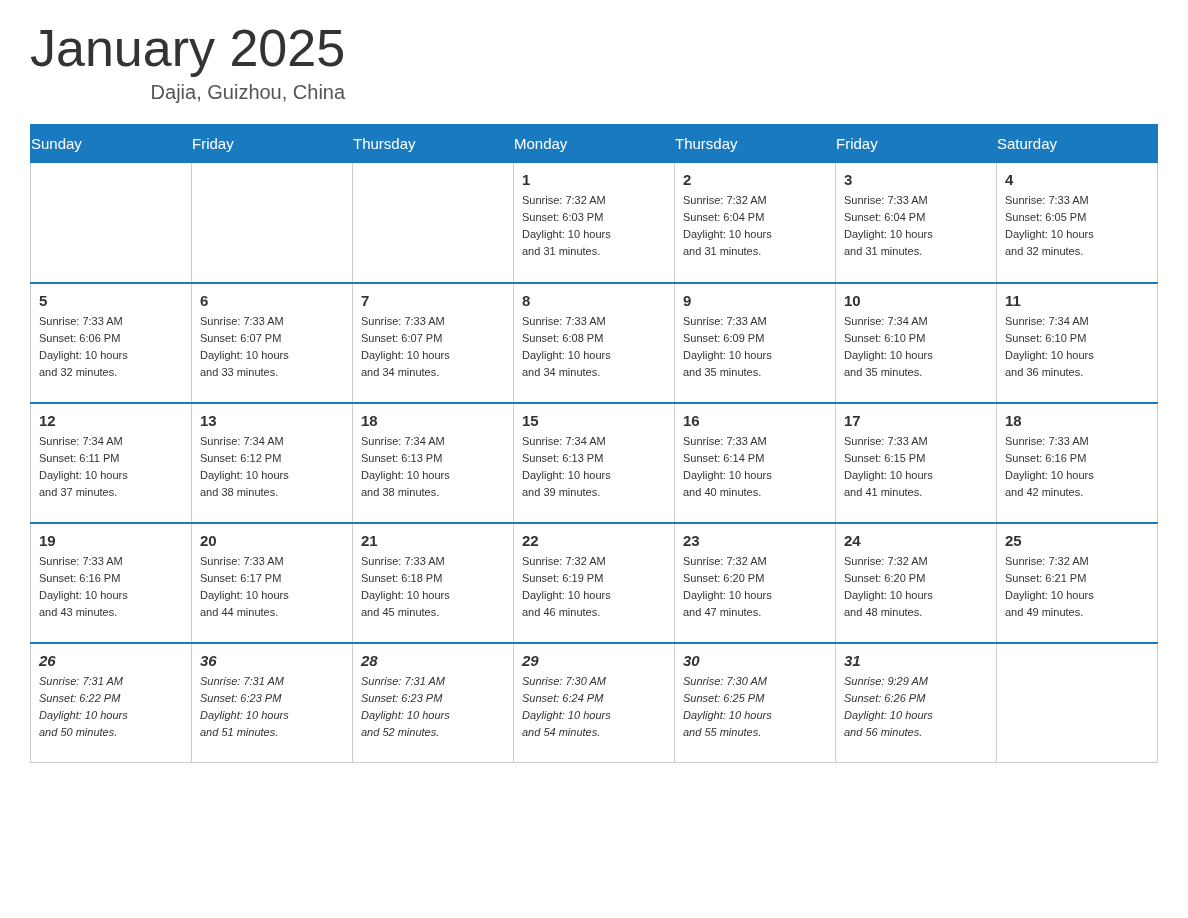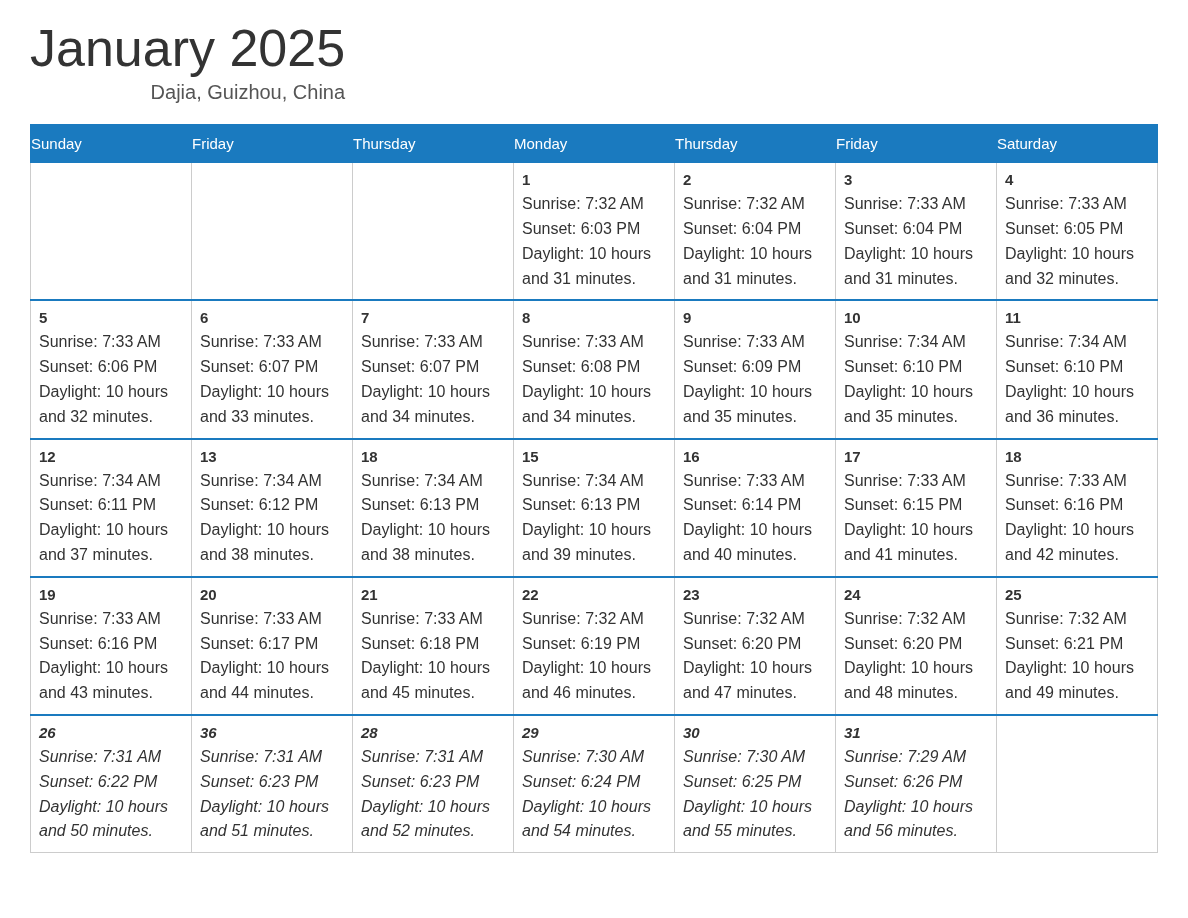--- a/index.html
+++ b/index.html
@@ -68,21 +68,21 @@
       height: 120px;
     }
     .day-num {
       font-size: 15px;
       font-weight: bold;
       color: #333;
       display: block;
       margin-bottom: 4px;
     }
     .day-info {
-      font-size: 16px;
+      font-size: 11px;
       color: #333;
       line-height: 1.55;
     }
     tr:last-child td {
       border-bottom: 1px solid #ccc;
       font-style: italic;
     }
   </style>
 </head>
 <body>
@@ -324,21 +324,21 @@
         </td>
         <td>
           <span class="day-num">30</span>
           <div class="day-info" style="white-space: pre-line;">Sunrise: 7:30 AM
 Sunset: 6:25 PM
 Daylight: 10 hours
 and 55 minutes.</div>
         </td>
         <td>
           <span class="day-num">31</span>
-          <div class="day-info" style="white-space: pre-line;">Sunrise: 7:29 AM
+          <div class="day-info" style="white-space: pre-line;">Sunrise: 9:29 AM
 Sunset: 6:26 PM
 Daylight: 10 hours
 and 56 minutes.</div>
         </td>
         <td></td>
       </tr>
     </tbody>
 </table>
 
 </body></html>

